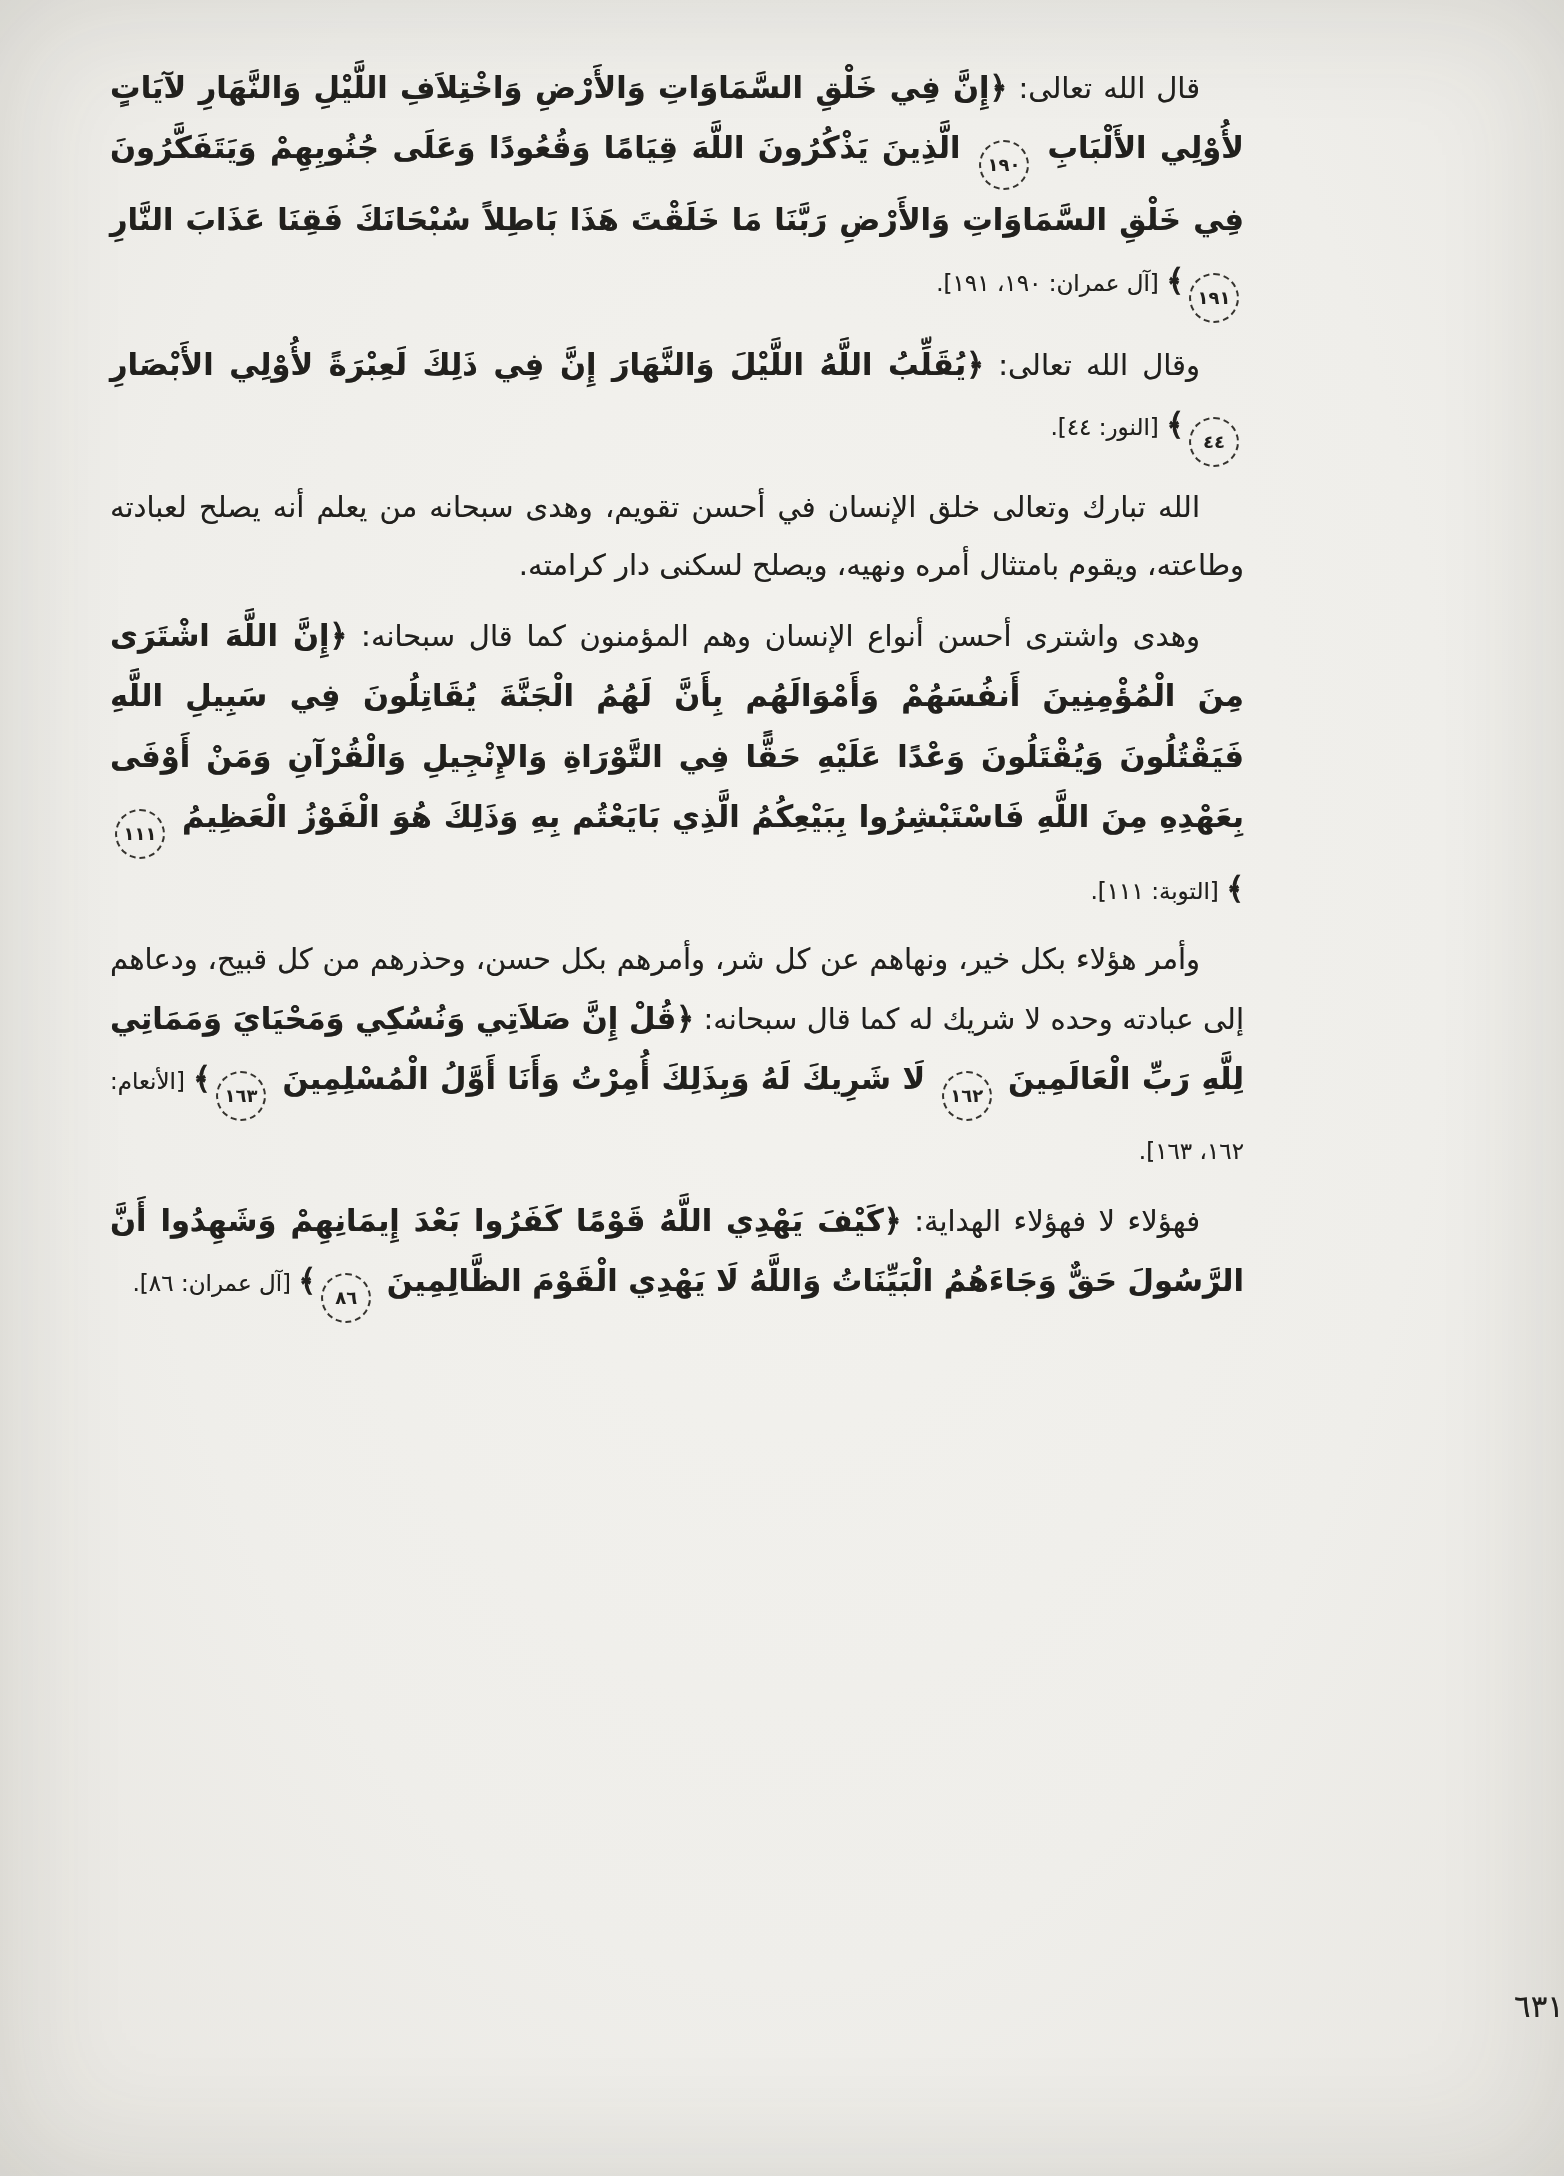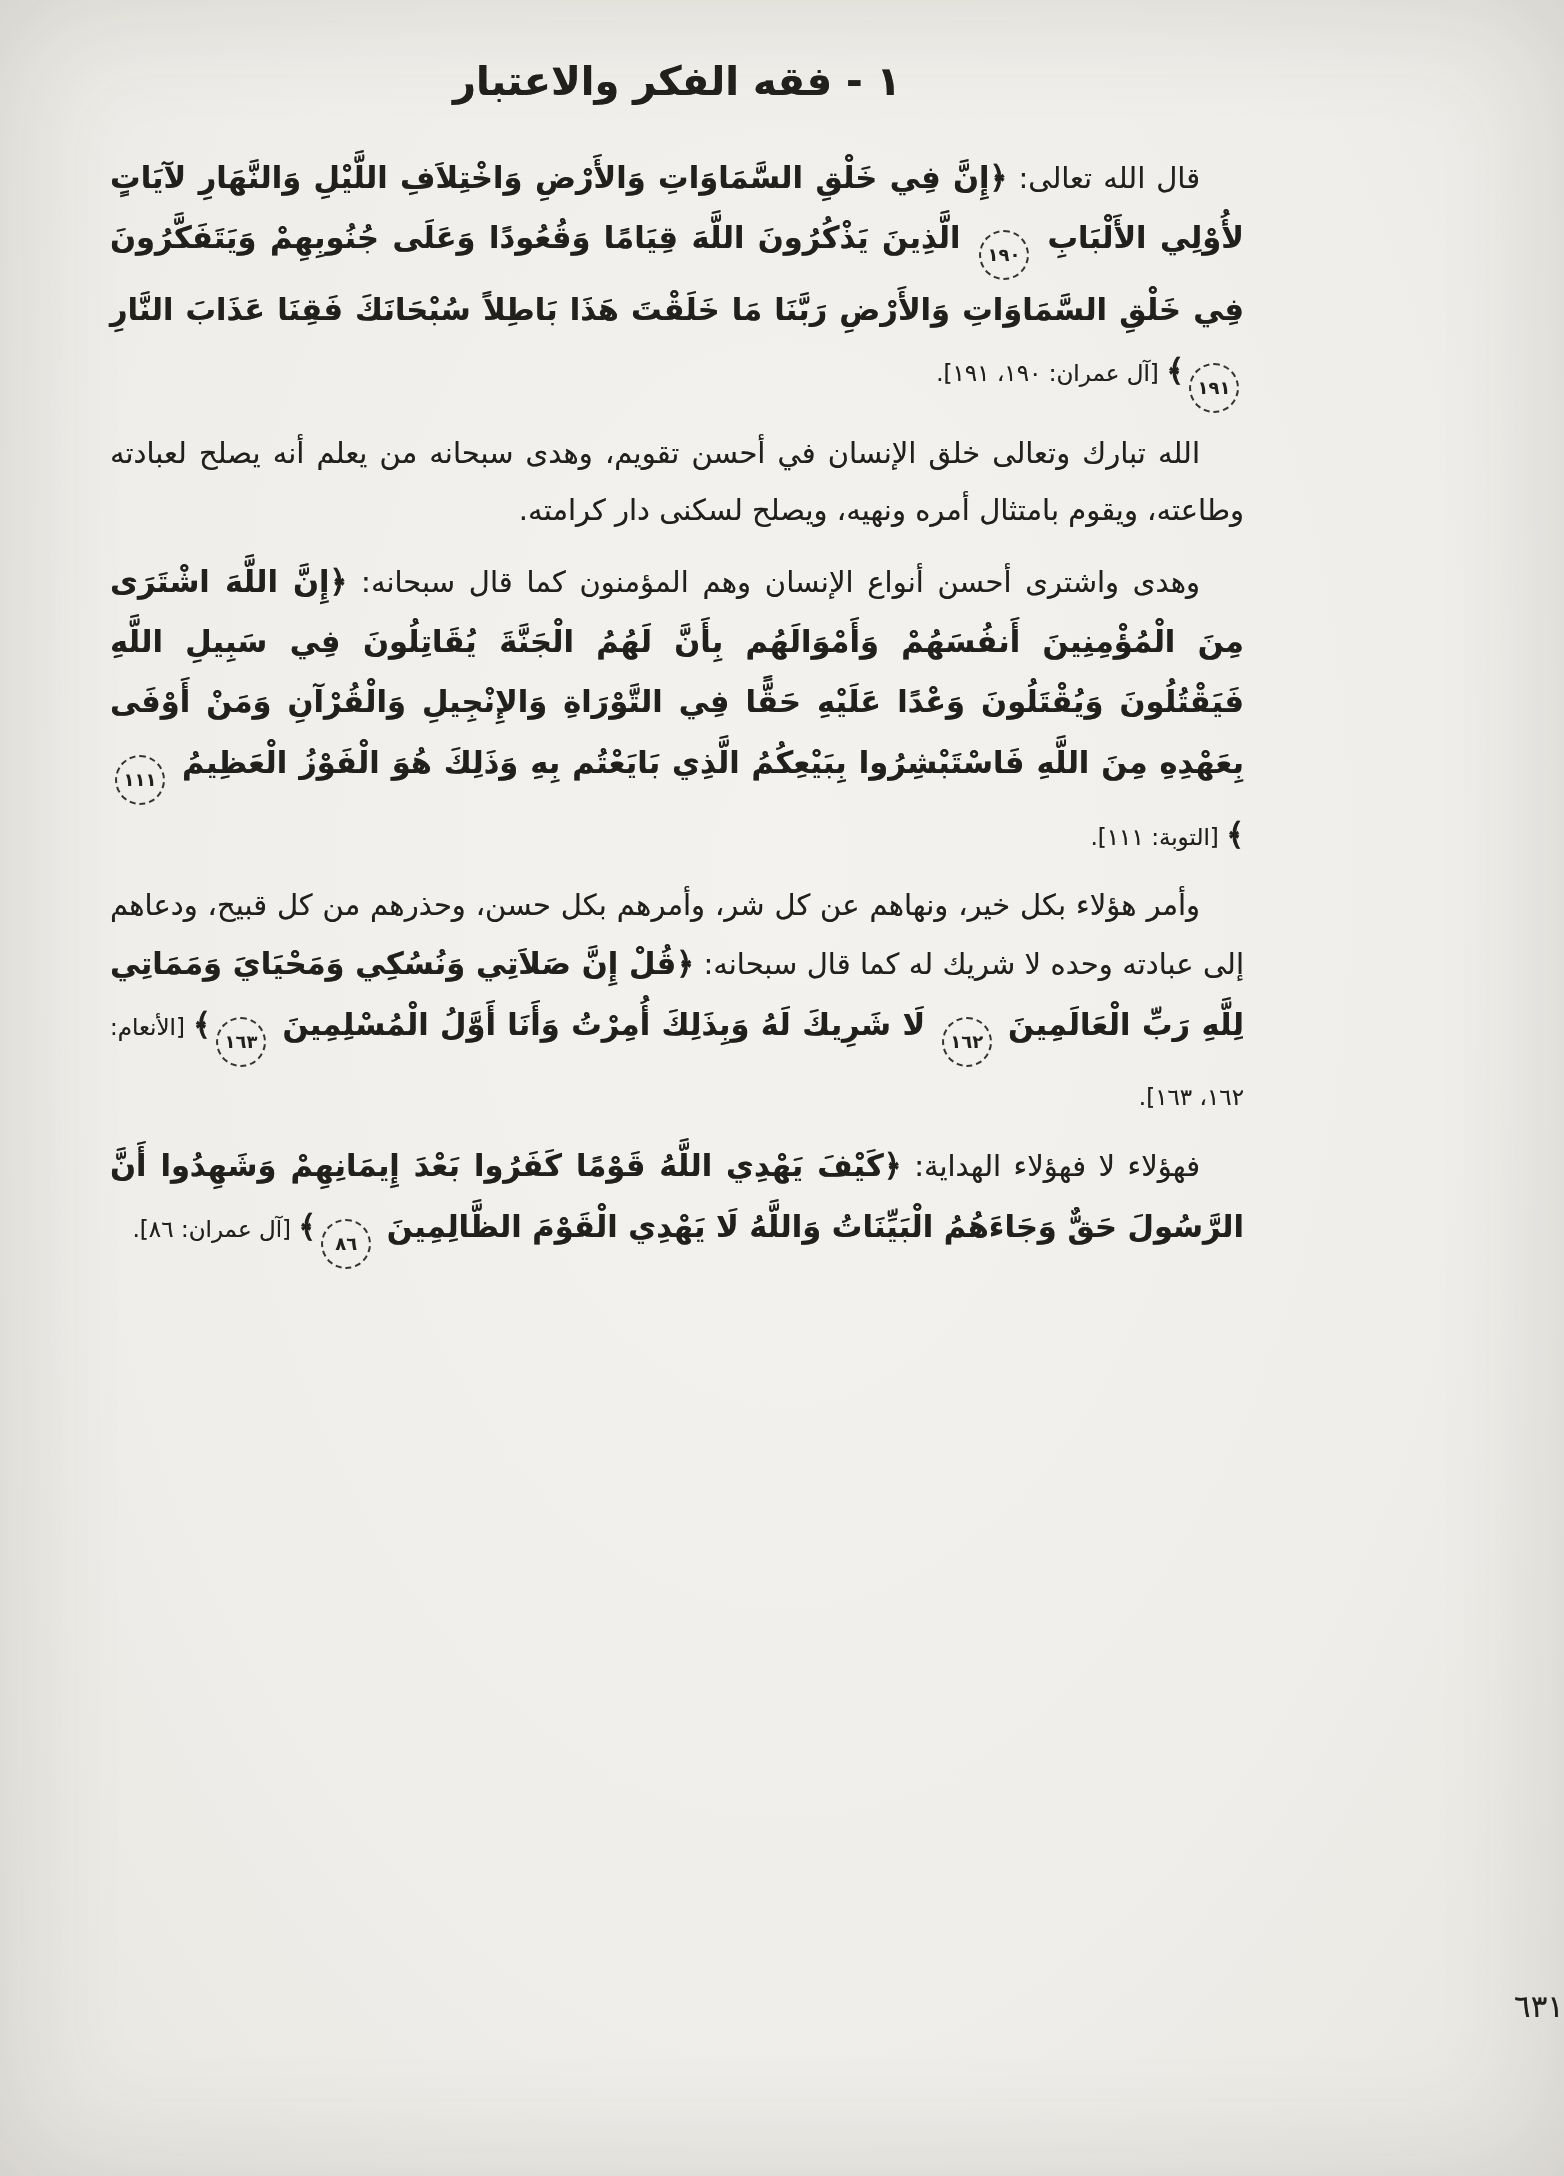--- a/index.html
+++ b/index.html
@@ -72,23 +72,23 @@
     right: 0;
     font-size: 31px;
     text-shadow: 0 0 .4px rgba(25,24,22,.45);
   }
 </style>
 </head>
 <body>
 
 <div class="page">
   <div class="content">
-    <h1 class="title">١ - فقه الفكر والاعتبار</h1>
     <div id="paragraphs">
         <p class="para"><span class="seg-text">قال الله تعالى: </span><span class="seg-quran">﴿إِنَّ فِي خَلْقِ السَّمَاوَاتِ وَالأَرْضِ وَاخْتِلاَفِ اللَّيْلِ وَالنَّهَارِ لآيَاتٍ لأُوْلِي الأَلْبَابِ </span><span class="seg-ayah">١٩٠</span><span class="seg-quran"> الَّذِينَ يَذْكُرُونَ اللَّهَ قِيَامًا وَقُعُودًا وَعَلَى جُنُوبِهِمْ وَيَتَفَكَّرُونَ فِي خَلْقِ السَّمَاوَاتِ وَالأَرْضِ رَبَّنَا مَا خَلَقْتَ هَذَا بَاطِلاً سُبْحَانَكَ فَقِنَا عَذَابَ النَّارِ </span><span class="seg-ayah">١٩١</span><span class="seg-quran">﴾</span><span class="seg-ref"> [آل عمران: ١٩٠، ١٩١].</span></p>
+        <p class="para"><span class="seg-text">وقال الله تعالى: </span><span class="seg-quran">﴿يُقَلِّبُ اللَّهُ اللَّيْلَ وَالنَّهَارَ إِنَّ فِي ذَلِكَ لَعِبْرَةً لأُوْلِي الأَبْصَارِ </span><span class="seg-ayah">٤٤</span><span class="seg-quran">﴾</span><span class="seg-ref"> [النور: ٤٤].</span></p>
         <p class="para"><span class="seg-text">الله تبارك وتعالى خلق الإنسان في أحسن تقويم، وهدى سبحانه من يعلم أنه يصلح لعبادته وطاعته، ويقوم بامتثال أمره ونهيه، ويصلح لسكنى دار كرامته.</span></p>
         <p class="para"><span class="seg-text">وهدى واشترى أحسن أنواع الإنسان وهم المؤمنون كما قال سبحانه: </span><span class="seg-quran">﴿إِنَّ اللَّهَ اشْتَرَى مِنَ الْمُؤْمِنِينَ أَنفُسَهُمْ وَأَمْوَالَهُم بِأَنَّ لَهُمُ الْجَنَّةَ يُقَاتِلُونَ فِي سَبِيلِ اللَّهِ فَيَقْتُلُونَ وَيُقْتَلُونَ وَعْدًا عَلَيْهِ حَقًّا فِي التَّوْرَاةِ وَالإِنْجِيلِ وَالْقُرْآنِ وَمَنْ أَوْفَى بِعَهْدِهِ مِنَ اللَّهِ فَاسْتَبْشِرُوا بِبَيْعِكُمُ الَّذِي بَايَعْتُم بِهِ وَذَلِكَ هُوَ الْفَوْزُ الْعَظِيمُ </span><span class="seg-ayah">١١١</span><span class="seg-quran">﴾</span><span class="seg-ref"> [التوبة: ١١١].</span></p>
         <p class="para"><span class="seg-text">وأمر هؤلاء بكل خير، ونهاهم عن كل شر، وأمرهم بكل حسن، وحذرهم من كل قبيح، ودعاهم إلى عبادته وحده لا شريك له كما قال سبحانه: </span><span class="seg-quran">﴿قُلْ إِنَّ صَلاَتِي وَنُسُكِي وَمَحْيَايَ وَمَمَاتِي لِلَّهِ رَبِّ الْعَالَمِينَ </span><span class="seg-ayah">١٦٢</span><span class="seg-quran"> لَا شَرِيكَ لَهُ وَبِذَلِكَ أُمِرْتُ وَأَنَا أَوَّلُ الْمُسْلِمِينَ </span><span class="seg-ayah">١٦٣</span><span class="seg-quran">﴾</span><span class="seg-ref"> [الأنعام: ١٦٢، ١٦٣].</span></p>
         <p class="para"><span class="seg-text">فهؤلاء لا فهؤلاء الهداية: </span><span class="seg-quran">﴿كَيْفَ يَهْدِي اللَّهُ قَوْمًا كَفَرُوا بَعْدَ إِيمَانِهِمْ وَشَهِدُوا أَنَّ الرَّسُولَ حَقٌّ وَجَاءَهُمُ الْبَيِّنَاتُ وَاللَّهُ لَا يَهْدِي الْقَوْمَ الظَّالِمِينَ </span><span class="seg-ayah">٨٦</span><span class="seg-quran">﴾</span><span class="seg-ref"> [آل عمران: ٨٦].</span></p>
       </div>
   </div>
   <div class="folio">٦٣١</div>
 </div>
 
 </body></html>

